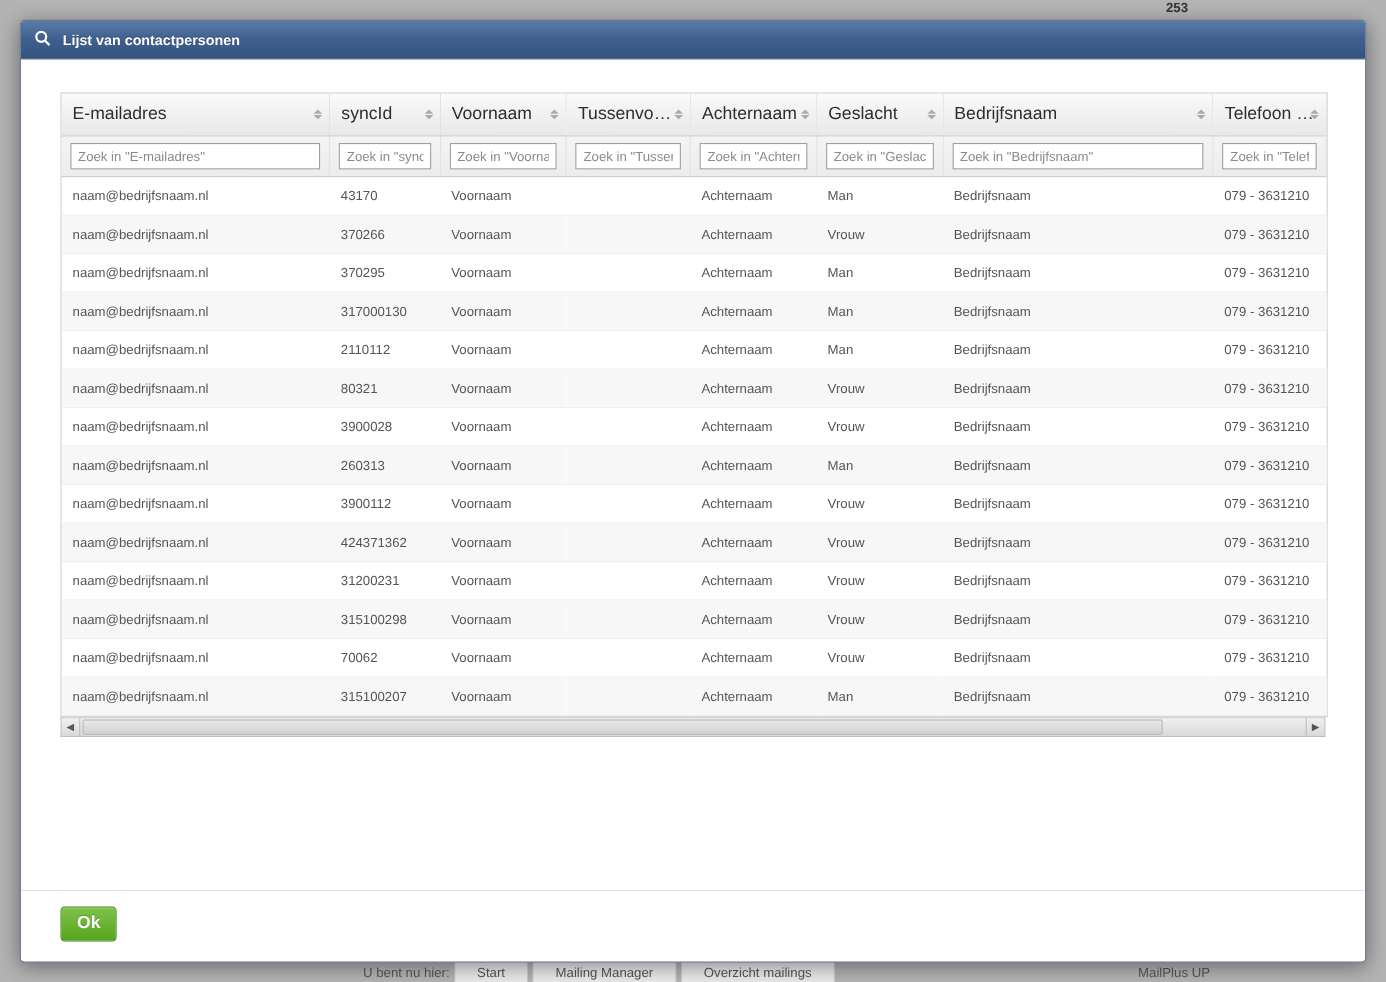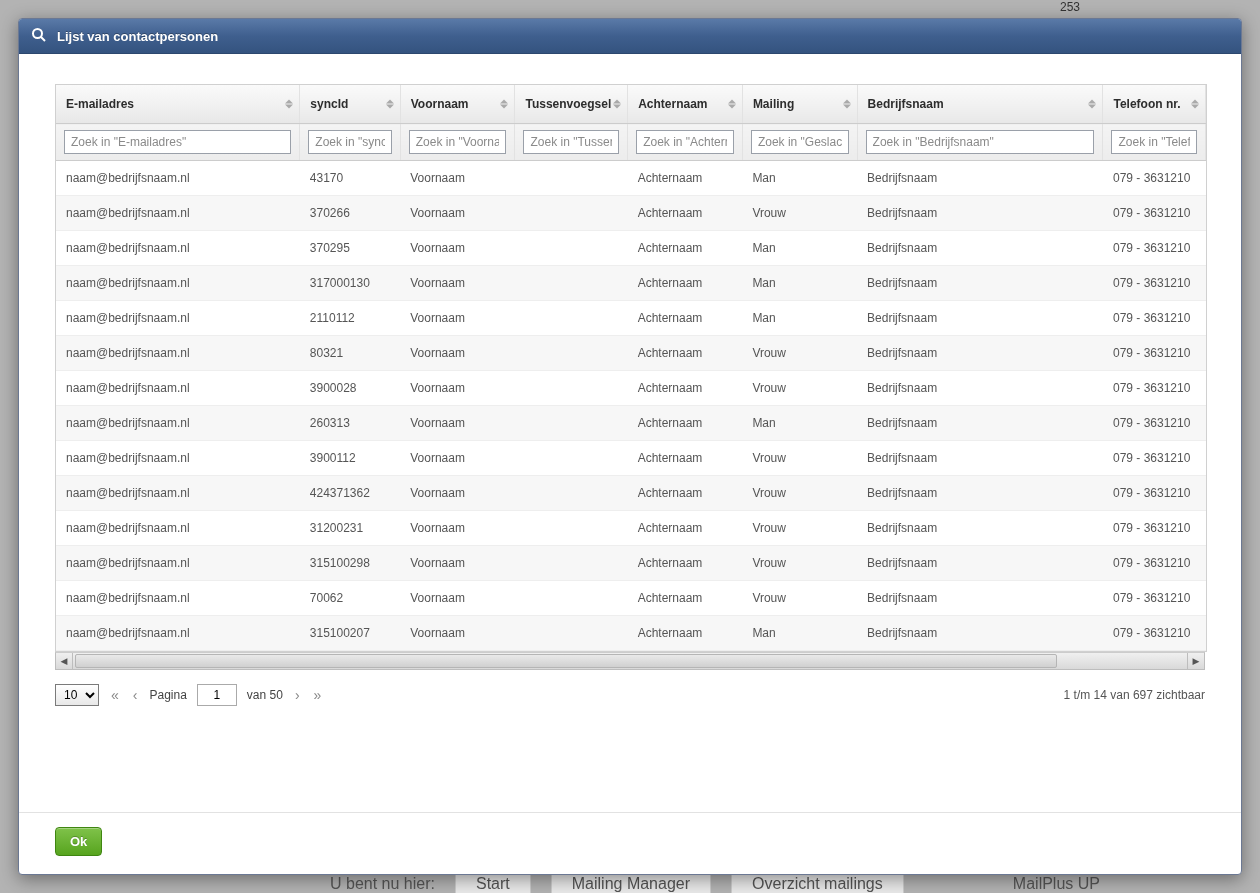--- a/index.html
+++ b/index.html
@@ -15,33 +15,33 @@
   }
   .backdrop {
     position: absolute;
     inset: 0;
     background: #b3b3b3;
   }
   .bg-count {
     position: absolute;
     top: 0; right: 180px;
     font-size: 12px;
-    font-weight: normal;
+    font-weight: bold;
     color: #333;
   }
   .bg-footer {
     position: absolute;
     bottom: 0;
     left: 330px;
     right: 160px;
     height: 18px;
     display: flex;
     align-items: center;
-    gap: 20px;
-    font-size: 16px;
+    gap: 4px;
+    font-size: 12px;
     color: #555;
   }
   .bg-footer .bc {
     padding: 2px 20px;
     background: #eaeaea;
     border: 1px solid #ccc;
     border-radius: 2px;
   }
   .modal {
     position: absolute;
@@ -85,22 +85,22 @@
   }
   table.data-table {
     width: 100%;
     border-collapse: collapse;
     table-layout: fixed;
   }
   thead tr.col-head th {
     background: linear-gradient(to bottom, #fafafa, #e8e8e8);
     border-bottom: 1px solid #ccc;
     border-right: 1px solid #e2e2e2;
-    font-size: 12px;
-    font-weight: bold;
+    font-size: 16px;
+    font-weight: normal;
     color: #2d2d2d;
     text-align: left;
     padding: 8px 10px;
     height: 22px;
     position: relative;
     white-space: nowrap;
     overflow: hidden;
     text-overflow: ellipsis;
   }
   .sort-handle {
@@ -210,21 +210,21 @@
   .modal-footer {
     border-top: 1px solid #e2e2e2;
     padding: 14px 36px 18px 36px;
     display: flex;
   }
   .btn-ok {
     background: linear-gradient(to bottom, #7fc24a, #57a41e);
     border: 1px solid #3f8611;
     color: #fff;
     font-weight: bold;
-    font-size: 13px;
+    font-size: 16px;
     padding: 6px 14px;
     border-radius: 4px;
     cursor: pointer;
     text-shadow: 0 -1px 0 rgba(0,0,0,.25);
     box-shadow: inset 0 1px 0 rgba(255,255,255,.3);
   }
 </style>
 </head>
 <body>
 
@@ -278,21 +278,21 @@
                   <span class="down"></span>
                 </span></th>
               <th><span>Tussenvoegsel</span><span class="sort-handle">
                   <span class="up"></span>
                   <span class="down"></span>
                 </span></th>
               <th><span>Achternaam</span><span class="sort-handle">
                   <span class="up"></span>
                   <span class="down"></span>
                 </span></th>
-              <th><span>Mailing</span><span class="sort-handle">
+              <th><span>Geslacht</span><span class="sort-handle">
                   <span class="up"></span>
                   <span class="down"></span>
                 </span></th>
               <th><span>Bedrijfsnaam</span><span class="sort-handle">
                   <span class="up"></span>
                   <span class="down"></span>
                 </span></th>
               <th><span>Telefoon nr.</span><span class="sort-handle">
                   <span class="up"></span>
                   <span class="down"></span>
@@ -455,32 +455,18 @@
     </div>
 
     <div class="hscroll">
       <div class="arrow">◀</div>
       <div class="track">
         <div class="thumb"></div>
       </div>
       <div class="arrow right">▶</div>
     </div>
 
-    <div class="pager">
-      <select class="page-size">
-        <option>10</option>
-      </select>
-      <span class="page-btn">«</span>
-      <span class="page-btn">‹</span>
-      <span>Pagina</span>
-      <input class="page-input" value="1" style="">
-      <span>van 50</span>
-      <span class="page-btn">›</span>
-      <span class="page-btn">»</span>
-      <span class="spacer"></span>
-      <span class="info">1 t/m 14 van 697 zichtbaar</span>
-    </div>
   </div>
 
   <div class="modal-footer">
     <button class="btn-ok">Ok</button>
   </div>
 </div>
 
 </body></html>

